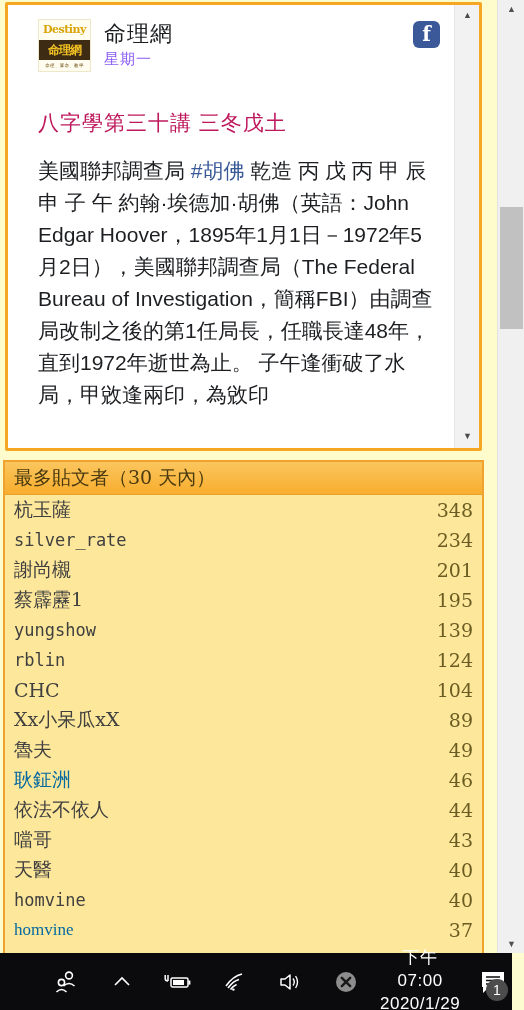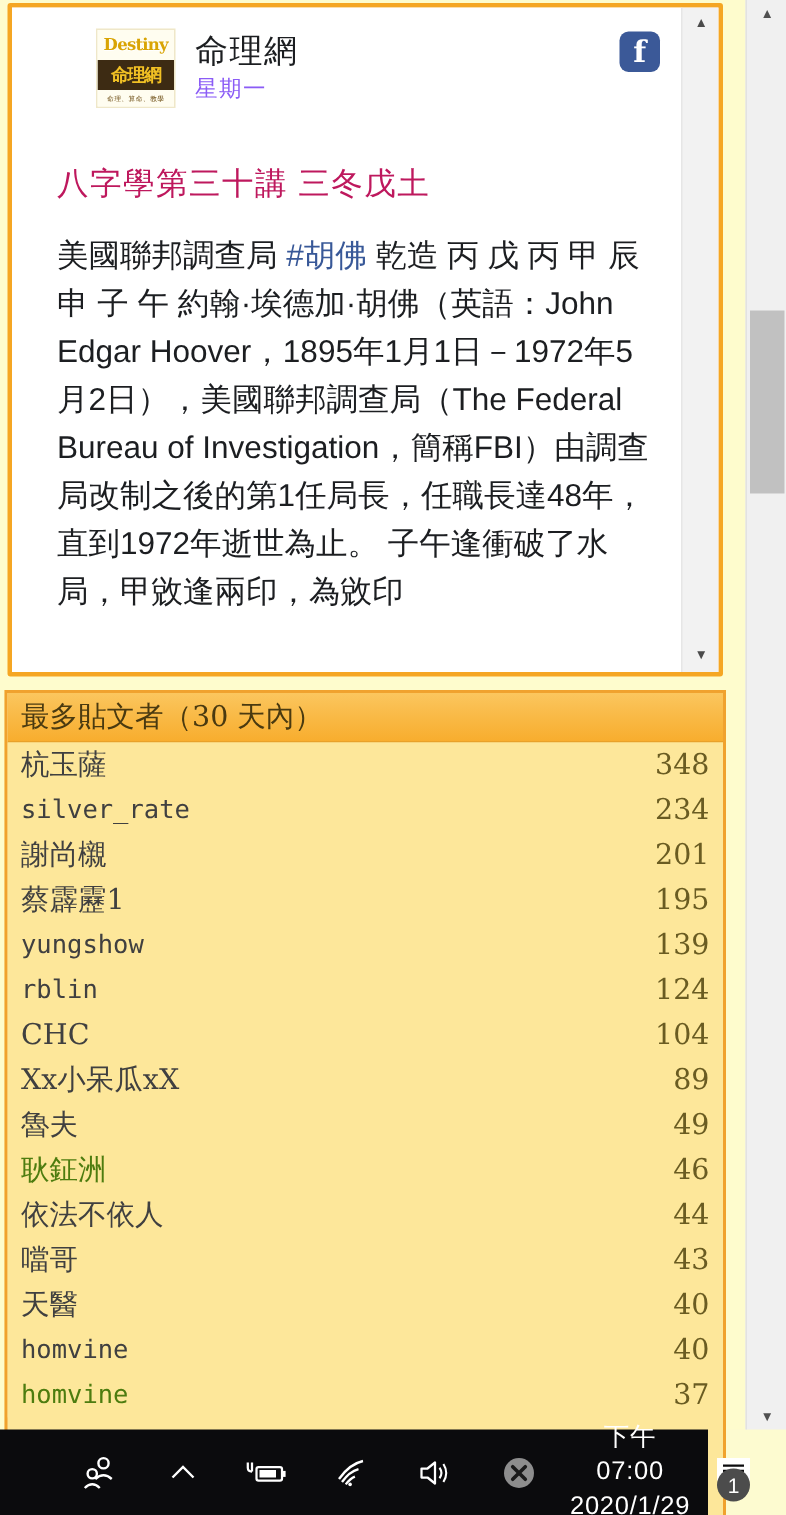--- a/index.html
+++ b/index.html
@@ -66,21 +66,20 @@
 
   
   .post-head { display:flex; align-items:flex-start; position:relative; }
   .logo {
     width:53px; height:53px; flex:0 0 53px;
     background:#fffef4;
     border:1px solid #efe7c9;
     display:flex; flex-direction:column;
     align-items:stretch; justify-content:space-between;
     overflow:hidden;
-    margin-left:26px;
   }
   .logo-top {
     height:20px; background:#fffdf0;
     color:#d9a404; font-weight:bold;
     font-size:11px; line-height:20px; text-align:center;
     letter-spacing:-0.5px;
     font-family:"DejaVu Serif", serif;
     text-shadow:0 1px 0 #fff;
   }
   .logo-mid {
@@ -145,26 +144,26 @@
   }
   .list-body { background:#fde79a; }
   .row {
     display:flex; align-items:center; justify-content:space-between;
     height:30px; padding:0 9px 0 9px;
     font-size:19px;
     font-family:"DejaVu Serif", serif;
   }
   .row .nm { color:#404040; white-space:nowrap; }
   .row .nm.mono { font-family:"DejaVu Sans Mono", monospace; font-size:17px; }
-  .row .nm.orange { color:#4d7c0f; }
+  .row .nm.orange { color:#0369a1;font-family:Liberation Serif, serif; }
   .row .ct { color:#6a5c22; font-family:"DejaVu Serif", serif;text-align:right; }
 
   
   .taskbar {
-    position:absolute; left:0; bottom:0; width:472px; height:57px;
+    position:absolute; left:0; bottom:0; width:512px; height:57px;
     background:#0b0b0d;
     display:flex; align-items:center;
   }
   .tb-icons {
     display:flex; align-items:center; gap:0px;
     margin-left:38px;
   }
   .tb-ico {
     width:56px; height:57px;
     display:flex; align-items:center; justify-content:center;

